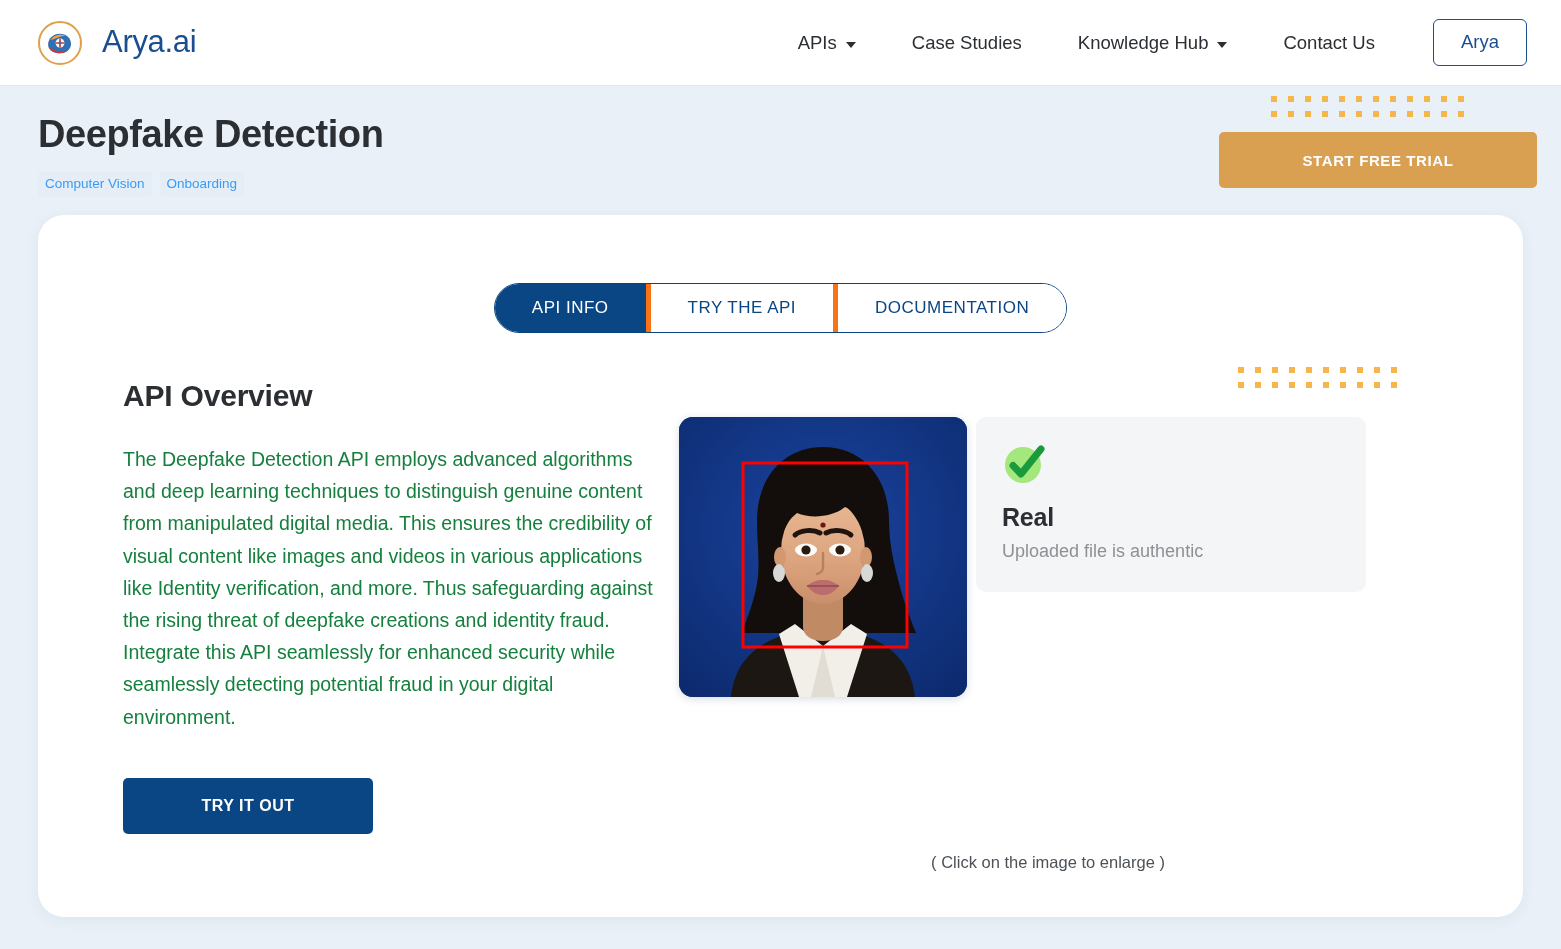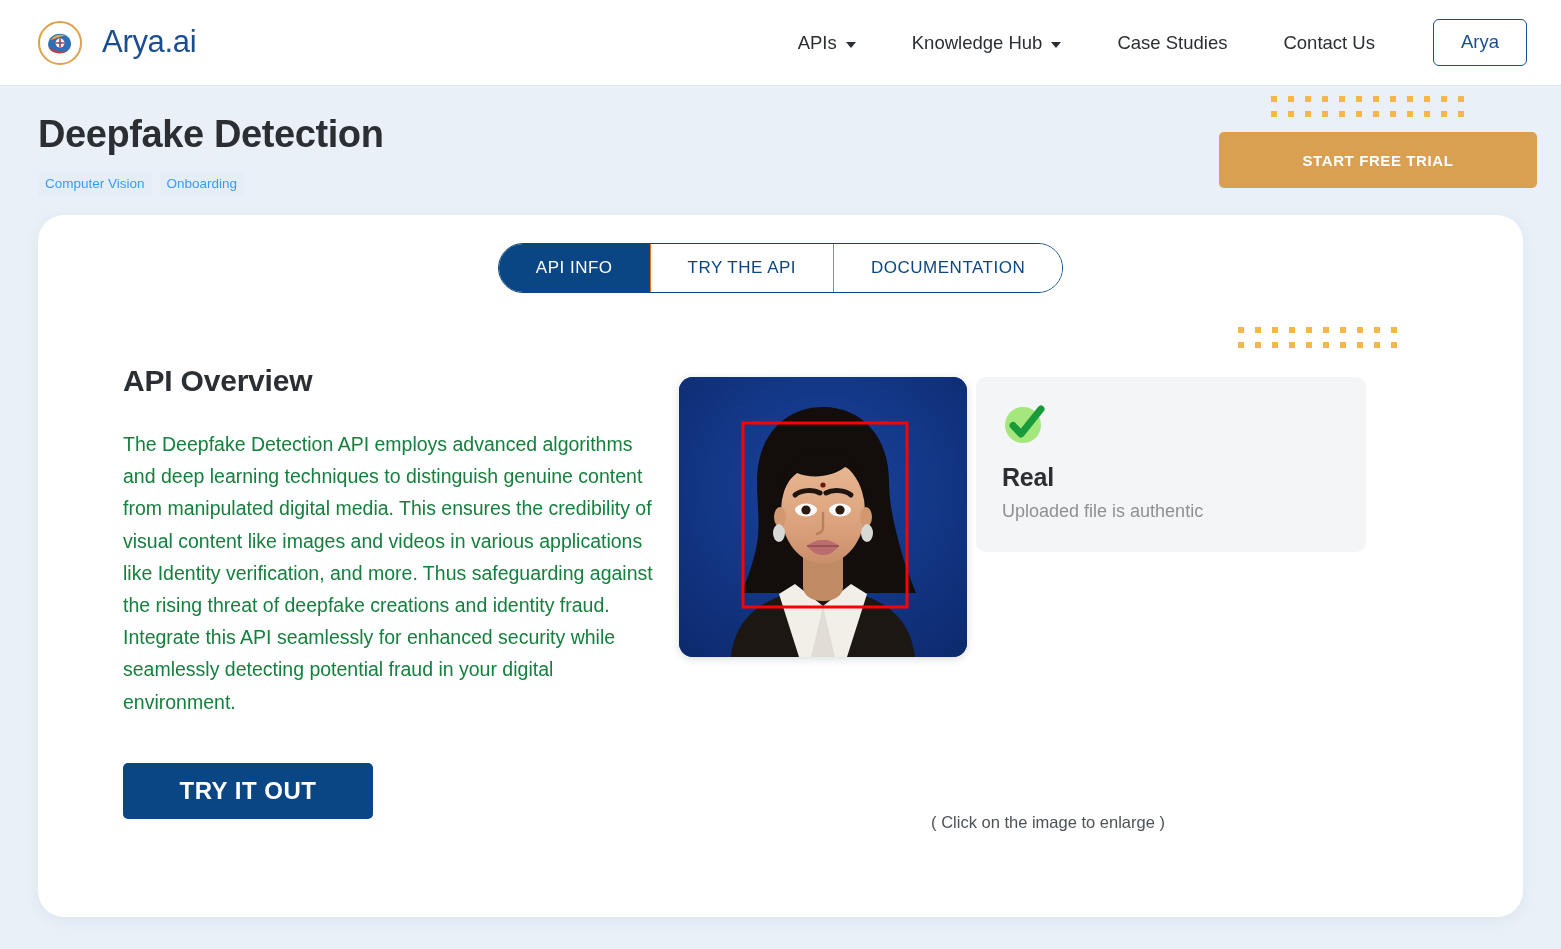--- a/index.html
+++ b/index.html
@@ -182,38 +182,38 @@
     background: #ffffff;
     border-radius: 26px;
     box-shadow: 0 3px 14px rgba(60,90,130,0.07);
     overflow: hidden;
   }
 
   
   .tabs {
     display: flex;
     justify-content: center;
-    padding-top: 28px;
+    padding-top: 68px;
   }
 
   .tabgroup {
     display: flex;
     border: 1px solid #0a4684;
     border-radius: 27px;
     overflow: hidden;
     height: 50px;
   }
 
   .tab {
     font-size: 17px;
     letter-spacing: 0.5px;
     color: #0a4684;
     background: #ffffff;
     border: none;
-    border-left: 1px solid #f97316;
+    border-left: 5px solid #f97316;
     padding: 0 37px;
     cursor: pointer;
     font-family: inherit;
     display: flex;
     align-items: center;
     white-space: nowrap;
   }
   .tab:first-child { border-left: none; }
   .tab.active {
     background: #0a4684;
@@ -231,40 +231,39 @@
     width: 640px;
     padding-left: 85px;
     padding-right: 10px;
   }
 
   .section-title {
     font-size: 30px;
     font-weight: 700;
     color: #2b2f33;
     letter-spacing: -0.2px;
-    margin-top: 25px;
   }
 
   .overview-text {
     margin-top: 30px;
     font-size: 19.5px;
     line-height: 32.2px;
     color: #15803d;
     max-width: 558px;
   }
 
   .tryout-btn {
     margin-top: 45px;
     width: 250px;
     height: 56px;
     background: #0a4684;
     color: #ffffff;
     border: none;
     border-radius: 5px;
-    font-size: 24px;
+    font-size: 16px;
     font-weight: 700;
     letter-spacing: 0.5px;
     cursor: pointer;
     font-family: inherit;
   }
 
   .col-right {
     flex: 1;
     position: relative;
     padding-top: 12px;
@@ -354,25 +353,25 @@
     </span>
     <span class="brand-name">Arya.ai</span>
   </div>
 
   <nav class="nav">
     <div class="nav-item">
       <span>APIs</span>
       <span class="caret"></span>
     </div>
     <div class="nav-item">
+      <span>Case Studies</span>
+    </div>
+    <div class="nav-item">
       <span>Knowledge Hub</span>
       <span class="caret"></span>
-    </div>
-    <div class="nav-item">
-      <span>Case Studies</span>
     </div>
     <div class="nav-item">
       <span>Contact Us</span>
     </div>
     <button class="login-btn">Arya</button>
   </nav>
 </header>
 
 <section class="title-band">
   <h1 class="page-title">Deepfake Detection</h1>

